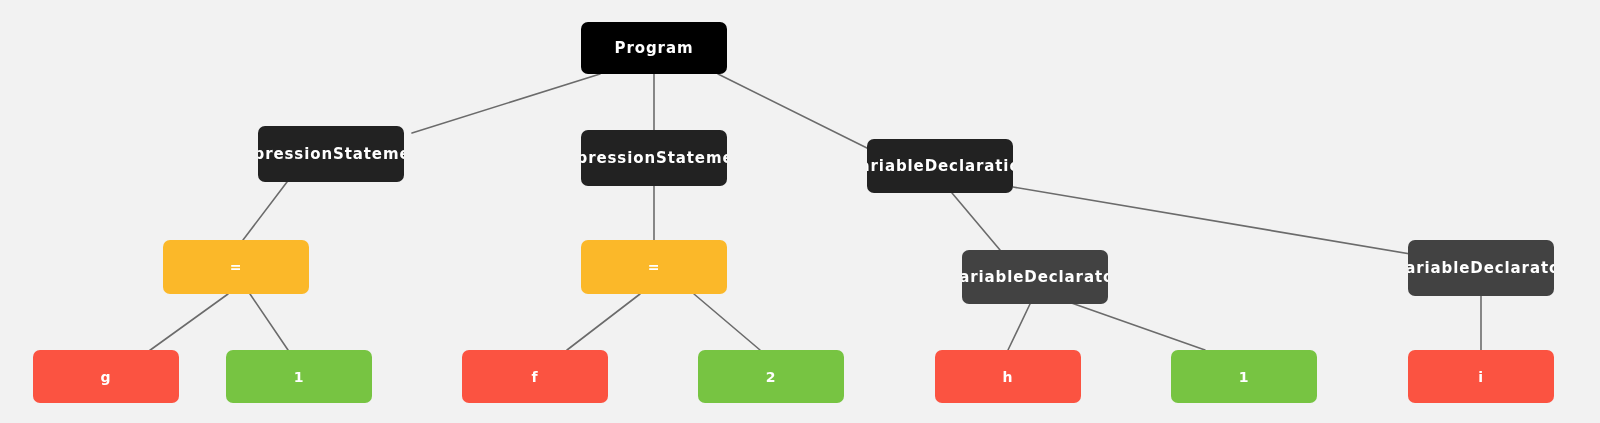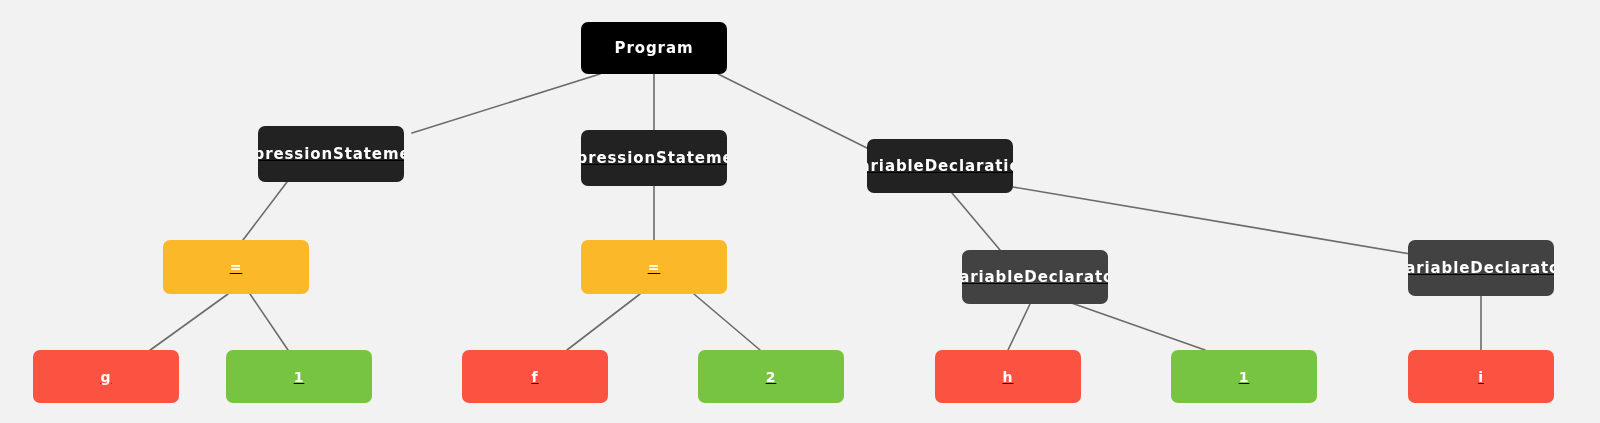--- a/index.html
+++ b/index.html
@@ -40,21 +40,20 @@
   
   .clipbox {
     position: absolute;
     overflow: hidden;
     border-radius: 7px;
     z-index: 3;
     display: flex;
     align-items: center;
     justify-content: center;
     pointer-events: none;
-    text-decoration: underline;
   }
 </style>
 </head>
 <body style="background: rgb(242, 242, 242);">
 
 <div id="canvas" style="background: rgb(242, 242, 242);">
   <svg id="edge-layer" width="1600" height="423" viewBox="0 0 1600 423">
       <line x1="600" y1="74" x2="412" y2="133" stroke="#6b6b6b" stroke-width="1.6" stroke-linecap="round"></line>
       <line x1="654" y1="74" x2="654" y2="130" stroke="#6b6b6b" stroke-width="1.6" stroke-linecap="round"></line>
       <line x1="718" y1="74" x2="875" y2="152" stroke="#6b6b6b" stroke-width="1.6" stroke-linecap="round"></line>

